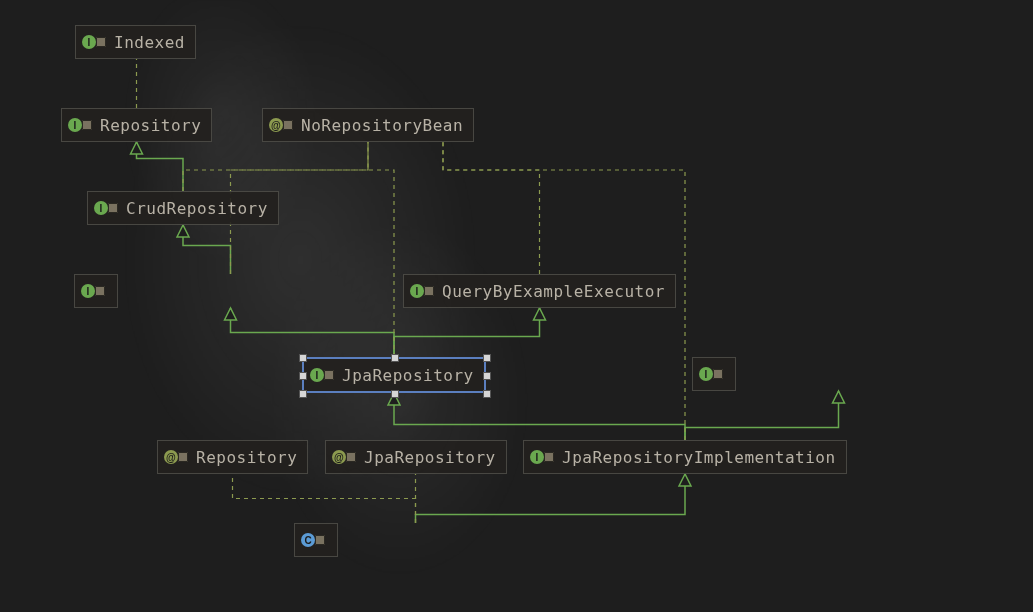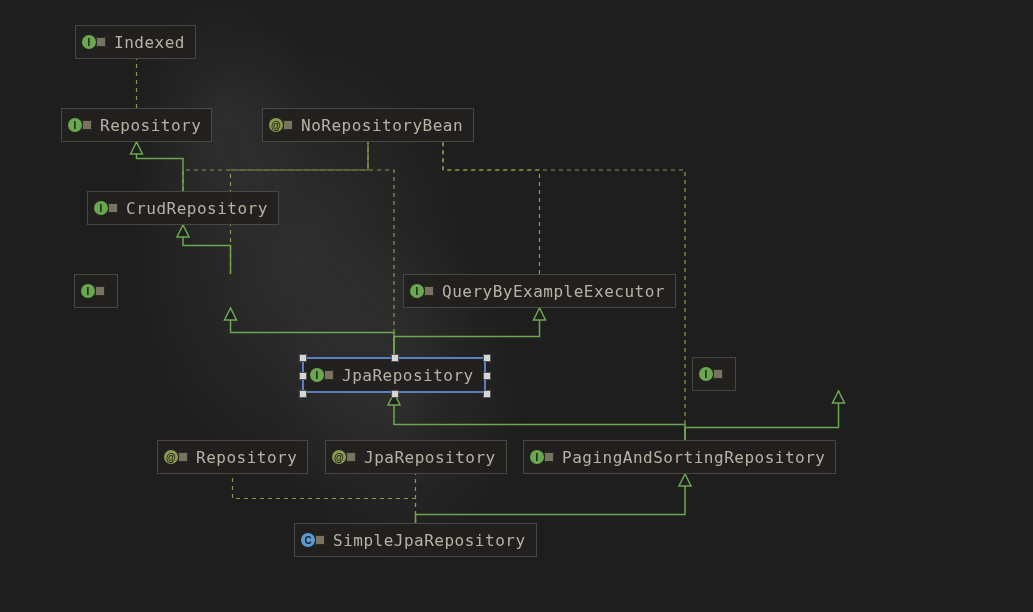--- a/index.html
+++ b/index.html
@@ -183,28 +183,27 @@
         <span class="type-icon type-annotation">@</span>
         <span class="lib-badge"></span>
       </span>
       <span class="label">JpaRepository</span>
     </div>
     <div class="node" style="left: 523px; top: 440px;">
       <span class="icon-stack">
         <span class="type-icon type-interface">I</span>
         <span class="lib-badge"></span>
       </span>
-      <span class="label">PagingAndSortingRepository</span>
+      <span class="label">JpaRepositoryImplementation</span>
     </div>
     <div class="node" style="left: 294px; top: 523px;">
       <span class="icon-stack">
         <span class="type-icon type-class">C</span>
         <span class="lib-badge"></span>
       </span>
-      <span class="label">SimpleJpaRepository</span>
     </div>
     <div class="handle" style="left: 299px; top: 354px;"></div>
     <div class="handle" style="left: 391px; top: 354px;"></div>
     <div class="handle" style="left: 483px; top: 354px;"></div>
     <div class="handle" style="left: 299px; top: 372px;"></div>
     <div class="handle" style="left: 483px; top: 372px;"></div>
     <div class="handle" style="left: 299px; top: 390px;"></div>
     <div class="handle" style="left: 391px; top: 390px;"></div>
     <div class="handle" style="left: 483px; top: 390px;"></div>
   </div>

